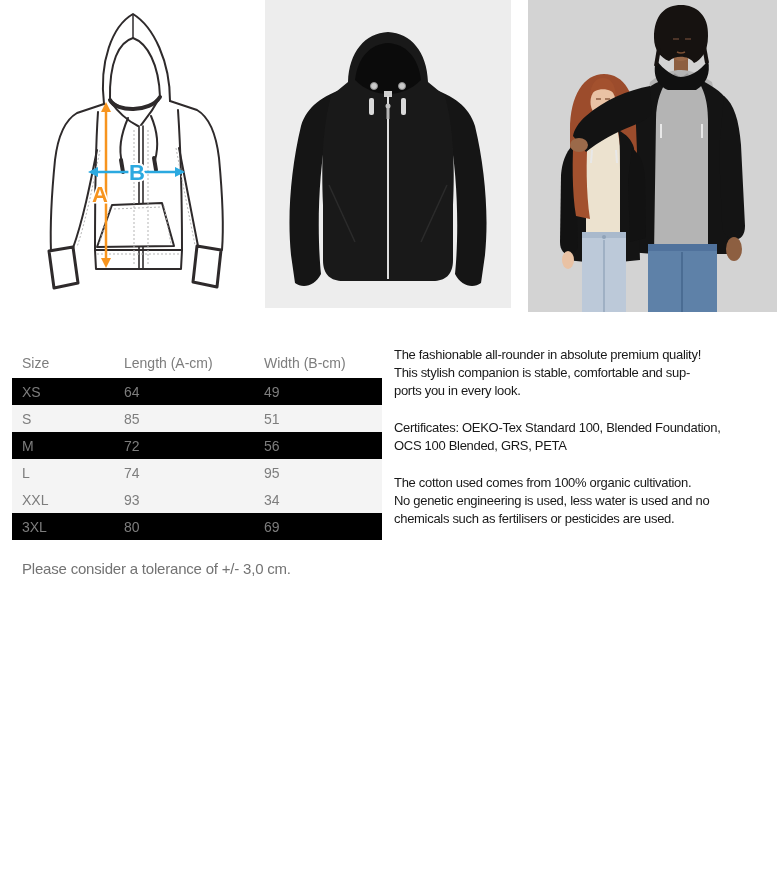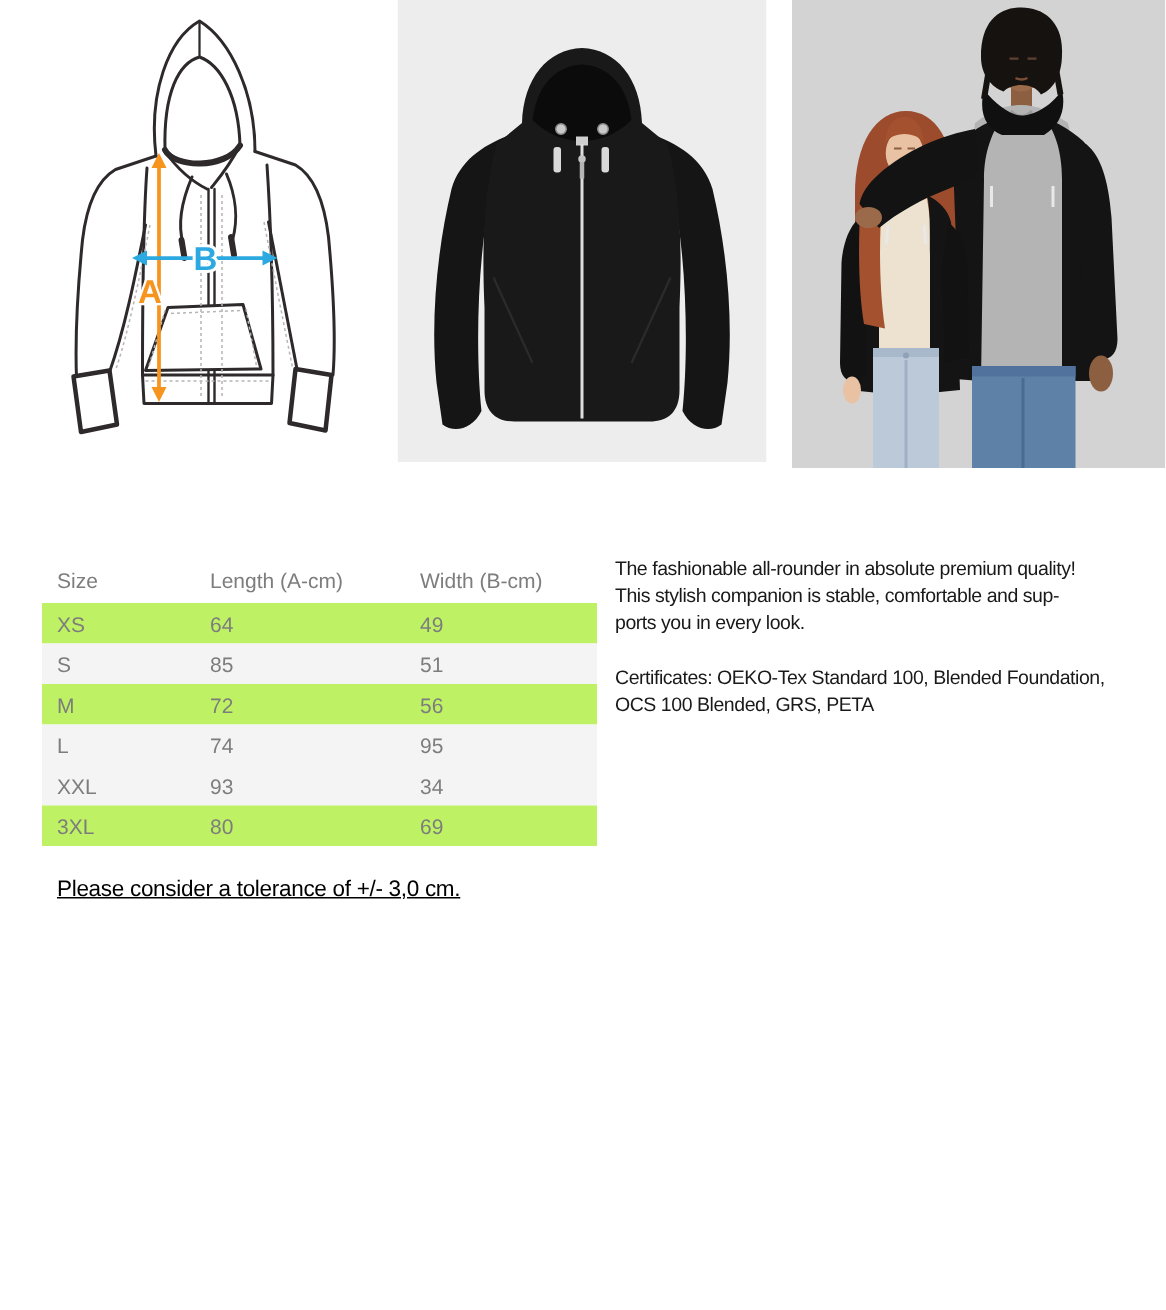--- a/index.html
+++ b/index.html
@@ -23,22 +23,22 @@
   }
   figure { margin: 0; padding: 0; }
   .fig-diagram  { width: 260px; height: 310px; background: #ffffff; }
   .fig-flatlay  { width: 246px; height: 308px; margin-left: 5px; }
   .fig-models   { width: 249px; height: 312px; margin-left: 17px; }
   figure svg { display: block; }
 
   
   .content-row {
     display: flex;
-    margin-top: 60px;
-    padding-left: 28px;
+    margin-top: 36px;
+    padding-left: 12px;
   }
   .left-col { width: 370px; flex: none; }
   .right-col { width: 360px; flex: none; margin-left: 12px; margin-top: -2px; }
 
   table.size-table {
     border-collapse: collapse;
     width: 370px;
     font-size: 14px;
     color: #7d7d7d;
     table-layout: fixed;
@@ -51,30 +51,29 @@
     background: #ffffff;
     color: #7d7d7d;
   }
   table.size-table col.c1 { width: 102px; }
   table.size-table col.c2 { width: 140px; }
   table.size-table col.c3 { width: 128px; }
   table.size-table td {
     height: 27px;
     padding: 0 0 0 10px;
   }
-  table.size-table tbody tr.odd  { background: #bef264; }
+  table.size-table tbody tr.odd  { background: #000000; }
   table.size-table tbody tr.even { background: #f4f4f4; }
 
   .tolerance {
     margin-top: 20px;
     padding-left: 10px;
     font-size: 15px;
     letter-spacing: -0.2px;
-    color: #000000;
-    text-decoration: underline;
+    color: #737373;
   }
 
   .right-col p {
     margin: 0 0 19px 0;
     font-size: 13px;
     line-height: 18px;
     letter-spacing: -0.3px;
     color: #191919;
     white-space: pre;
   }
@@ -299,15 +298,18 @@
       </table>
       <div class="tolerance">Please consider a tolerance of +/- 3,0 cm.</div>
     </div>
 
     <div class="right-col">
       <p>The fashionable all-rounder in absolute premium quality!
 This stylish companion is stable, comfortable and sup-
 ports you in every look.</p>
       <p>Certificates: OEKO-Tex Standard 100, Blended Foundation,
 OCS 100 Blended, GRS, PETA</p>
+      <p>The cotton used comes from 100% organic cultivation.
+No genetic engineering is used, less water is used and no
+chemicals such as fertilisers or pesticides are used.</p>
     </div>
   </div>
 </div>
 
 </body></html>

